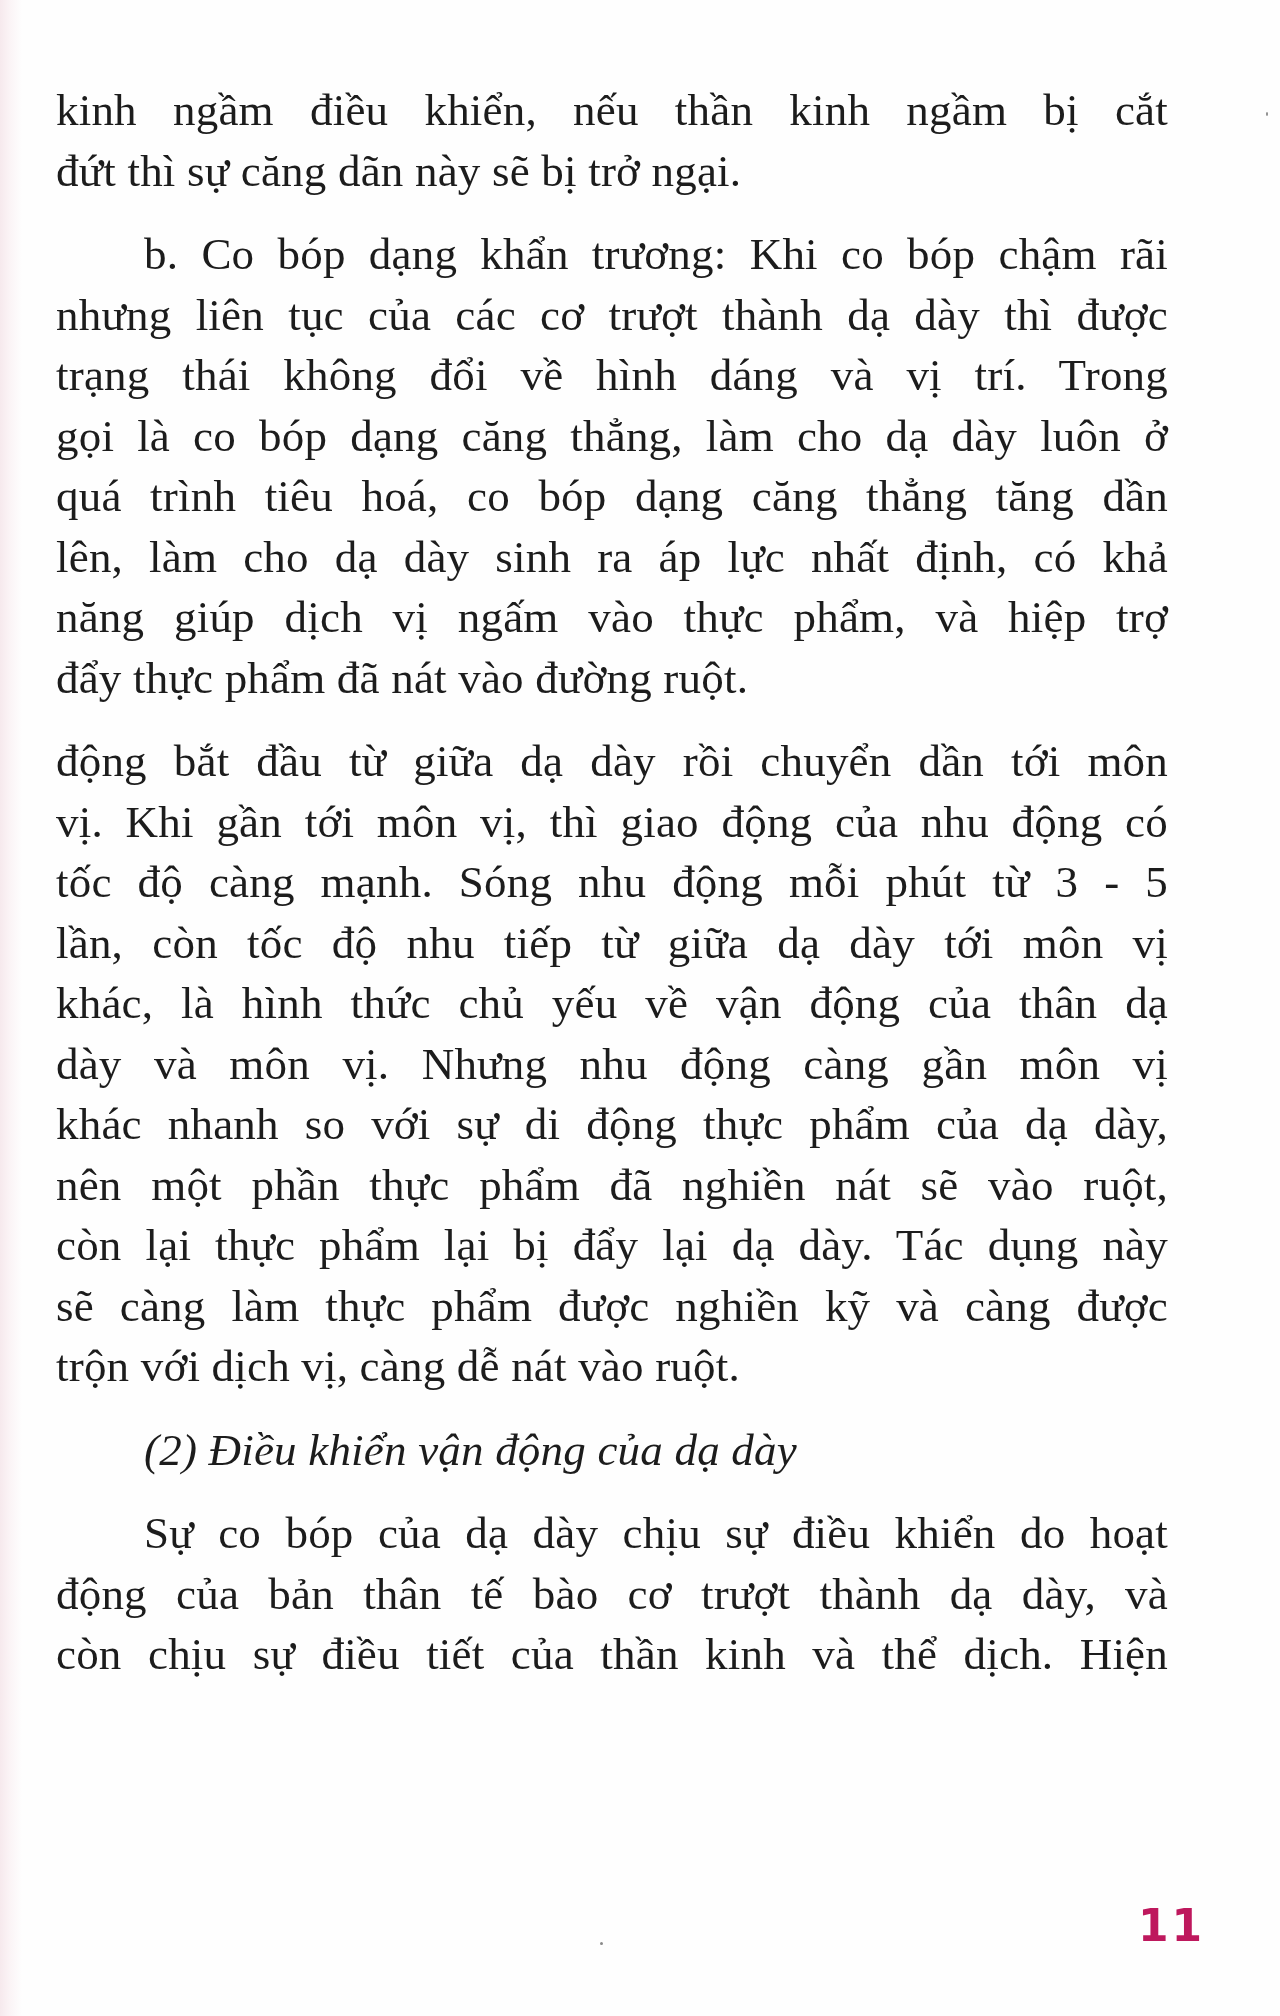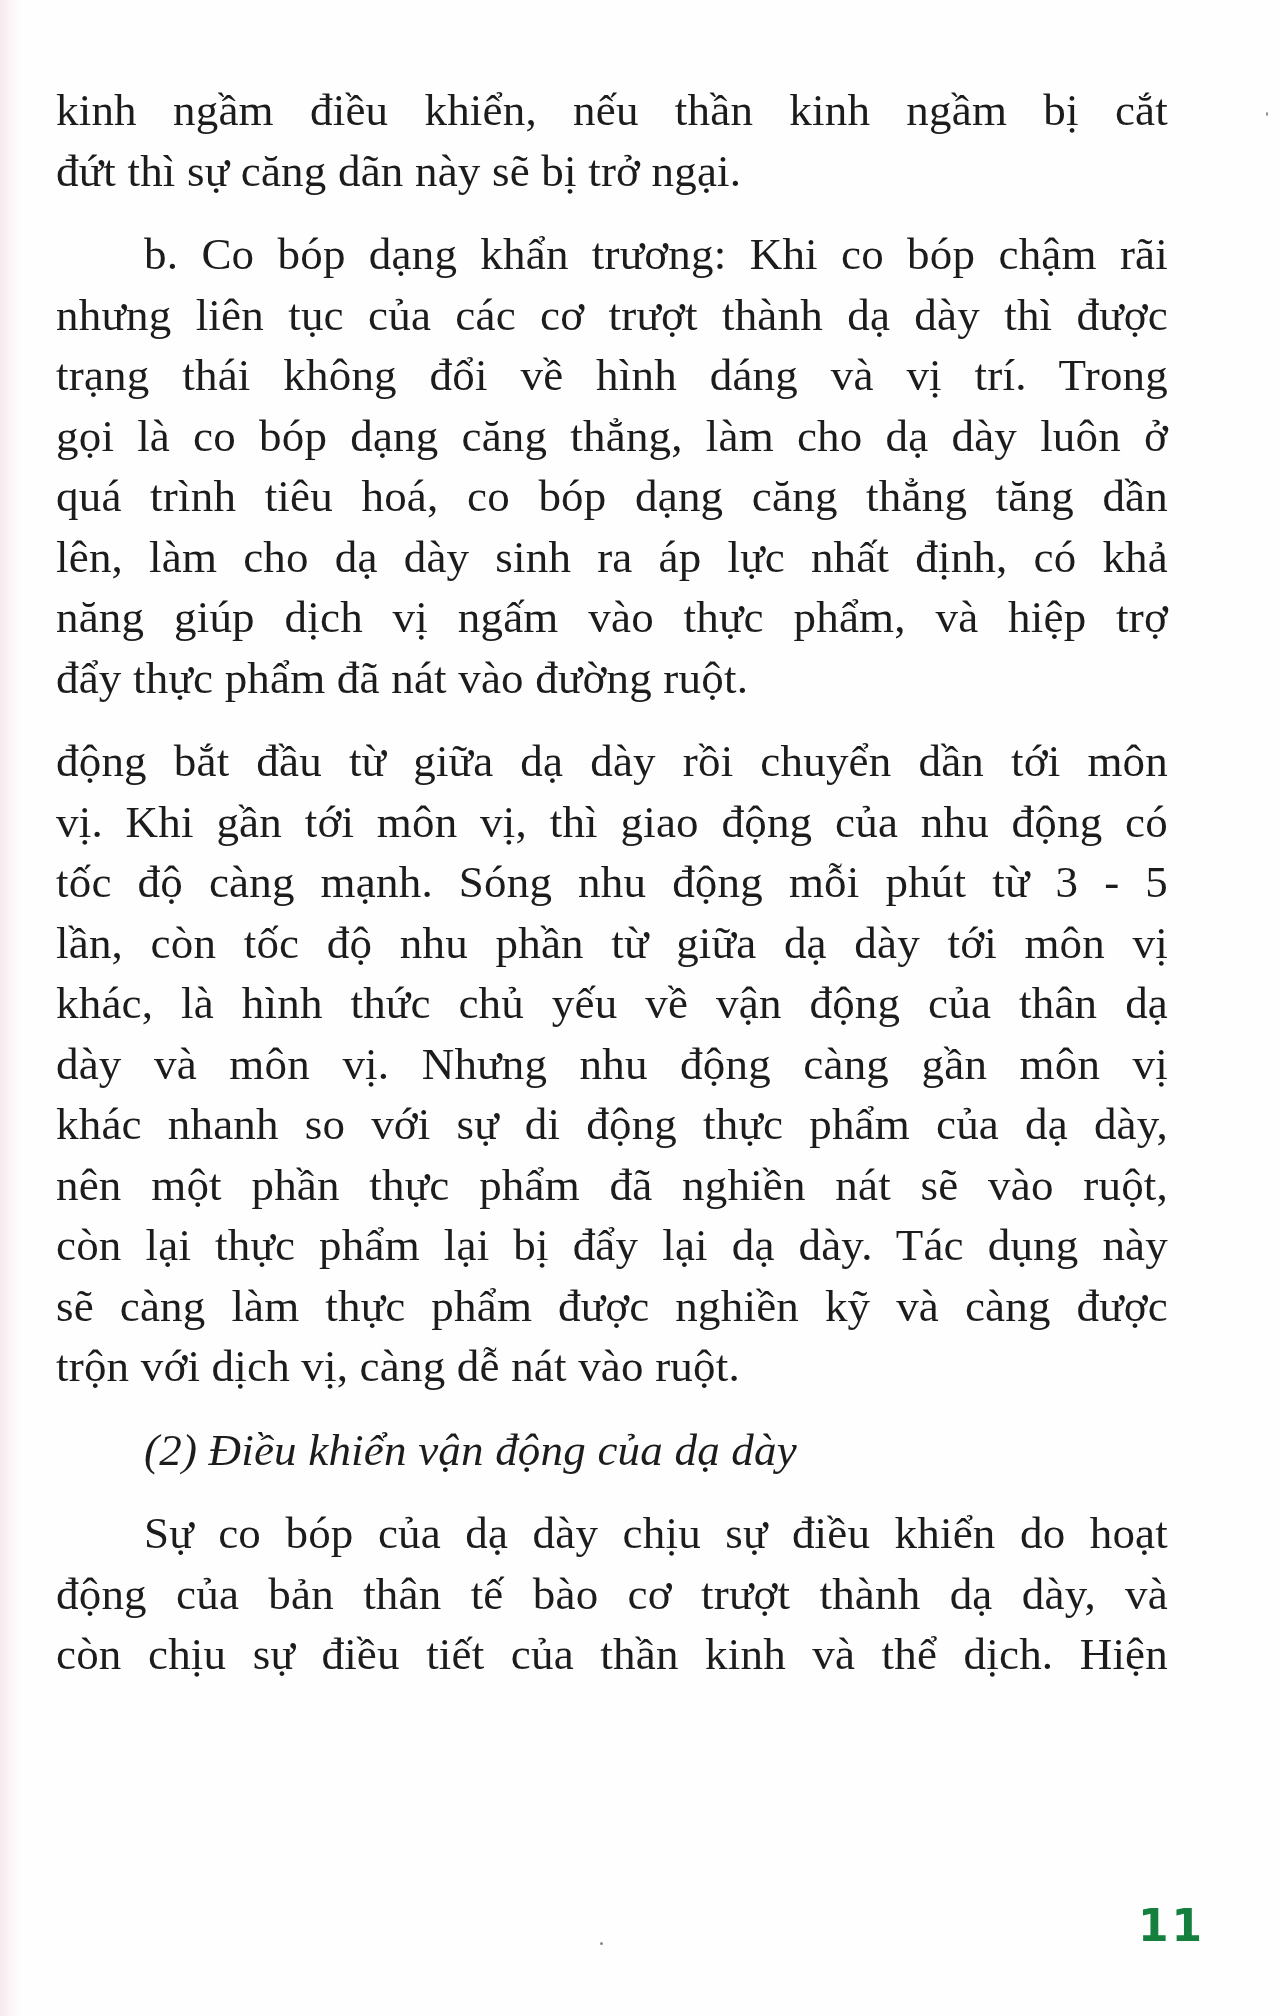--- a/index.html
+++ b/index.html
@@ -52,21 +52,21 @@
   }
   .page-number {
     position: absolute;
     left: 1138px;
     top: 1902px;
     font-family: "DejaVu Sans", "Liberation Sans", sans-serif;
     font-weight: bold;
     font-size: 44px;
     line-height: 48px;
     letter-spacing: 3px;
-    color: #15803d;
+    color: #be185d;
   }
   .speck {
     position: absolute;
     width: 3px; height: 3px;
     border-radius: 50%;
     background: #8a8a8a;
   }
 </style>
 </head>
 <body>
@@ -88,21 +88,21 @@
     <span class="line">quá trình tiêu hoá, co bóp dạng căng thẳng tăng dần</span>
     <span class="line">lên, làm cho dạ dày sinh ra áp lực nhất định, có khả</span>
     <span class="line">năng giúp dịch vị ngấm vào thực phẩm, và hiệp trợ</span>
     <span class="line last">đẩy thực phẩm đã nát vào đường ruột.</span>
   </div>
 
   <div class="para">
     <span class="line">động bắt đầu từ giữa dạ dày rồi chuyển dần tới môn</span>
     <span class="line">vị. Khi gần tới môn vị, thì giao động của nhu động có</span>
     <span class="line">tốc độ càng mạnh. Sóng nhu động mỗi phút từ 3 - 5</span>
-    <span class="line">lần, còn tốc độ nhu phần từ giữa dạ dày tới môn vị</span>
+    <span class="line">lần, còn tốc độ nhu tiếp từ giữa dạ dày tới môn vị</span>
     <span class="line">khác, là hình thức chủ yếu về vận động của thân dạ</span>
     <span class="line">dày và môn vị. Nhưng nhu động càng gần môn vị</span>
     <span class="line">khác nhanh so với sự di động thực phẩm của dạ dày,</span>
     <span class="line">nên một phần thực phẩm đã nghiền nát sẽ vào ruột,</span>
     <span class="line">còn lại thực phẩm lại bị đẩy lại dạ dày. Tác dụng này</span>
     <span class="line">sẽ càng làm thực phẩm được nghiền kỹ và càng được</span>
     <span class="line last">trộn với dịch vị, càng dễ nát vào ruột.</span>
   </div>
 
   <div class="para heading">

